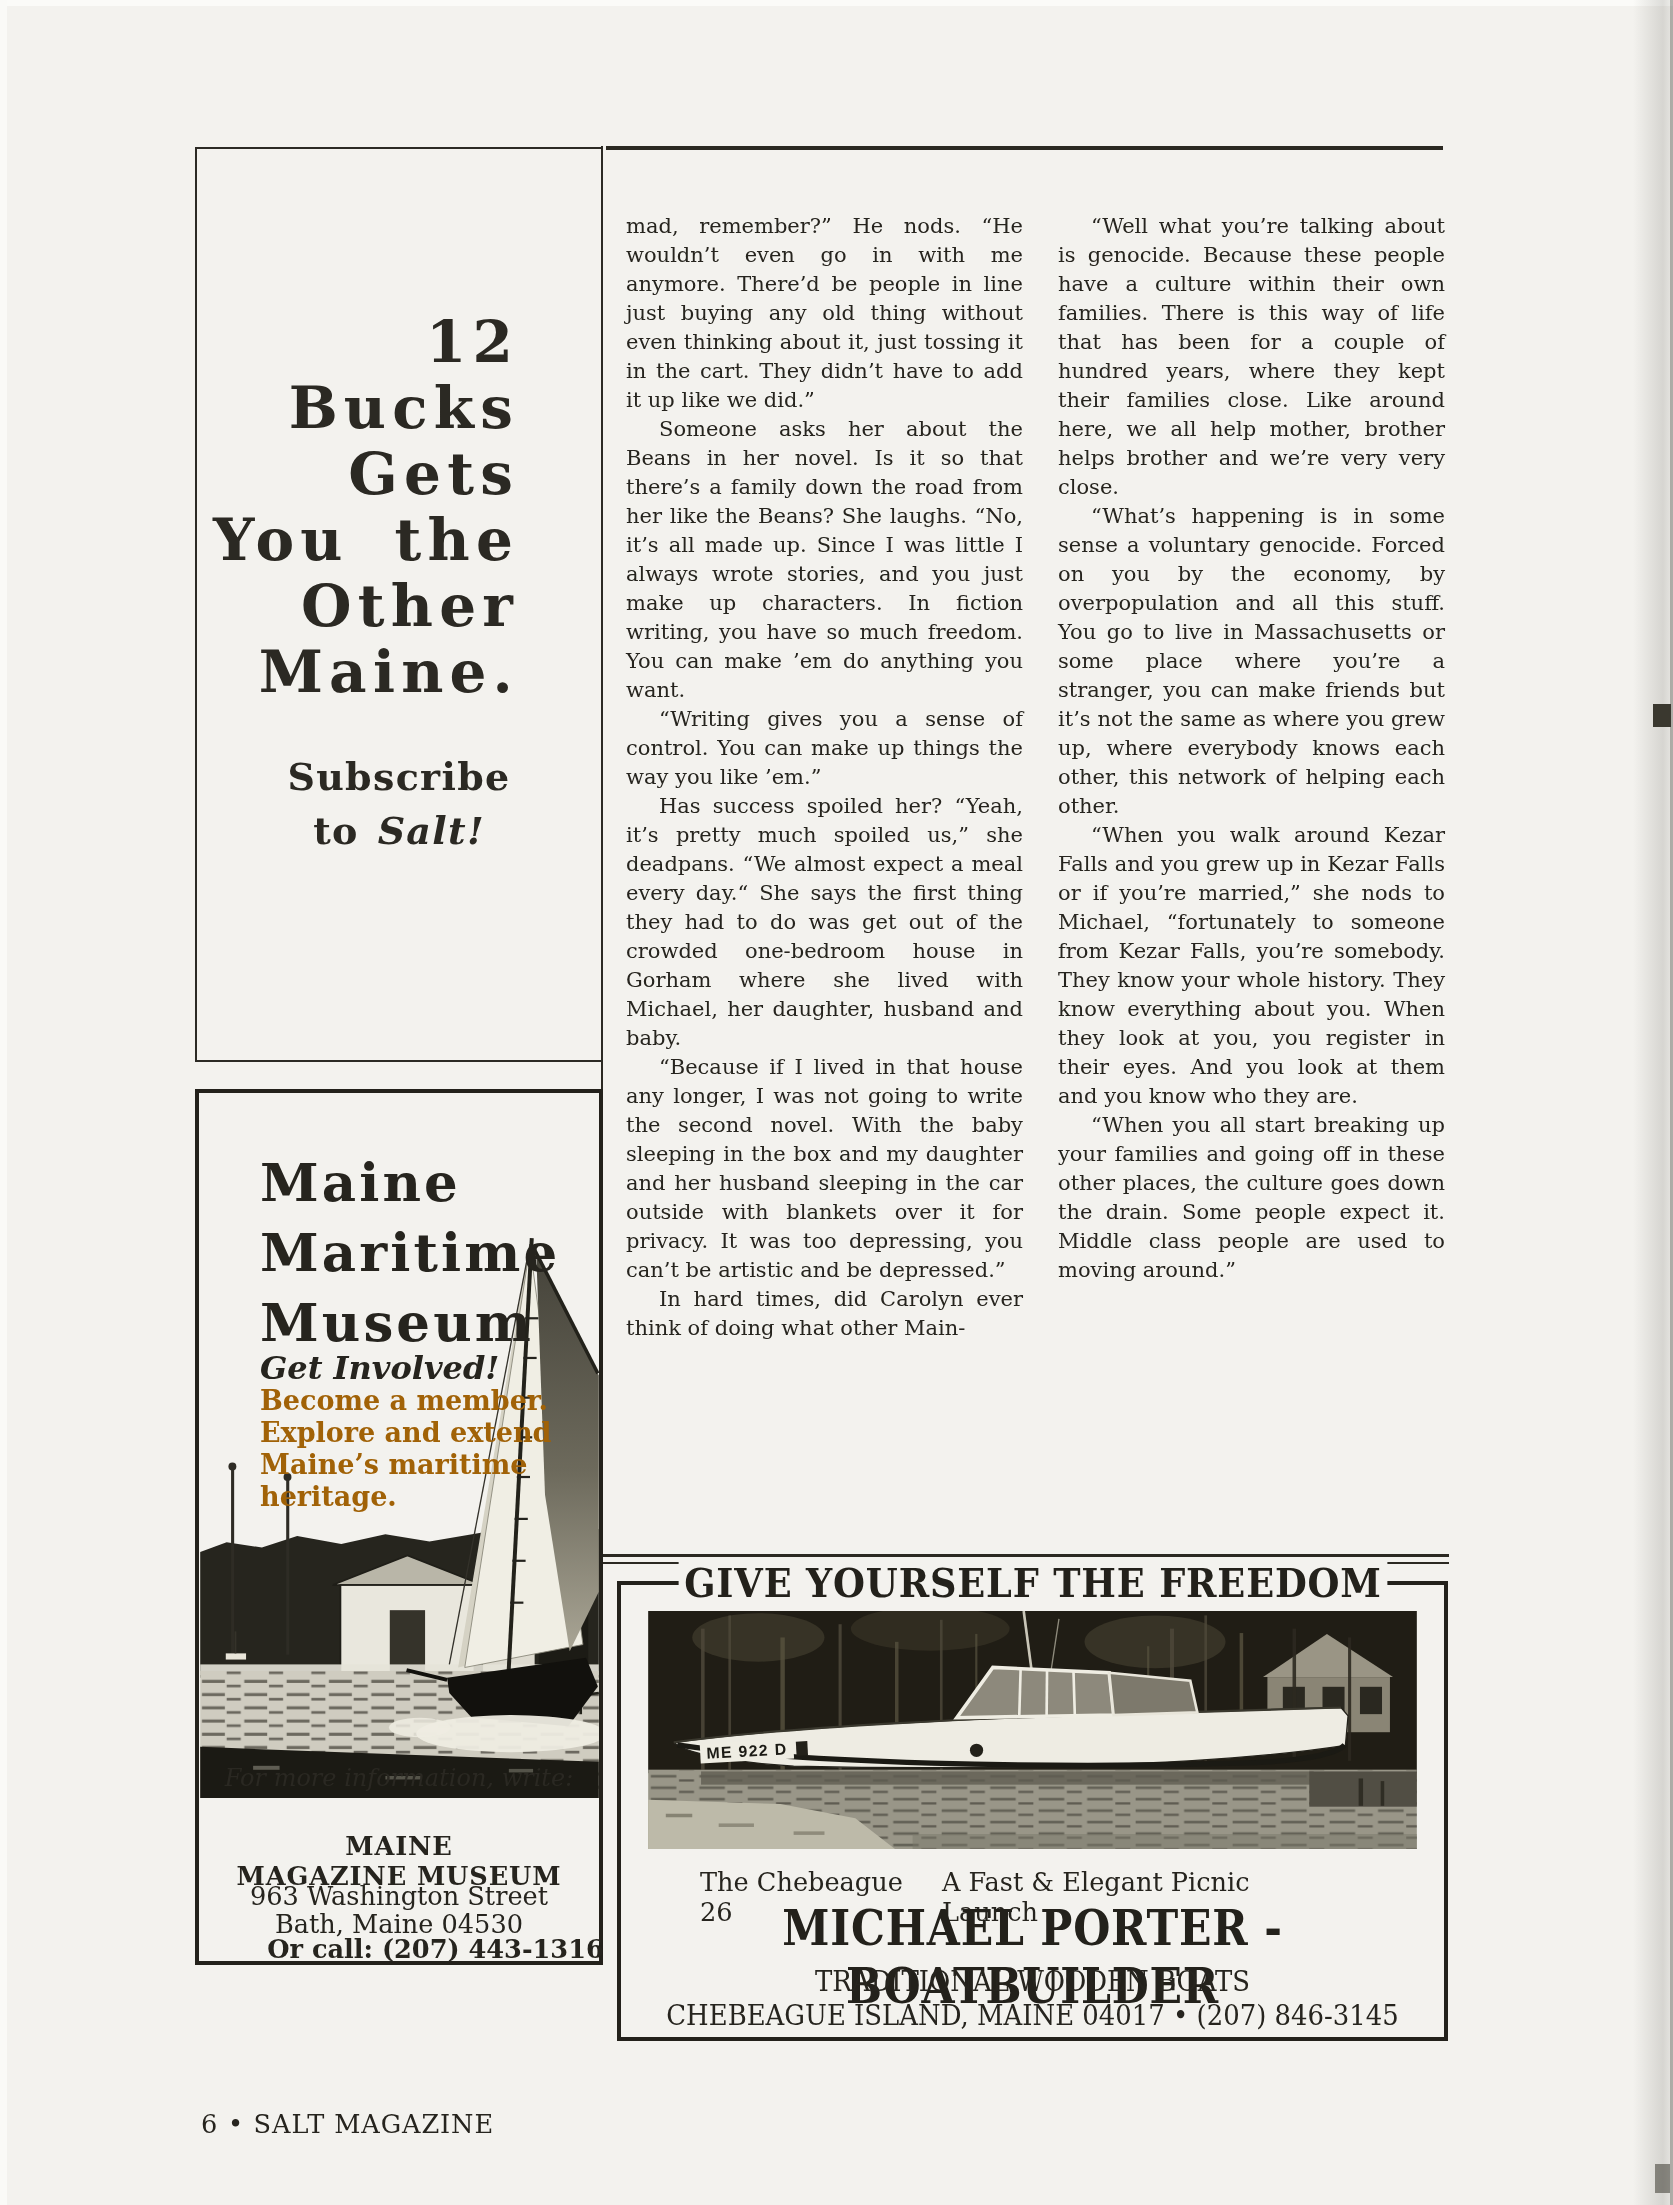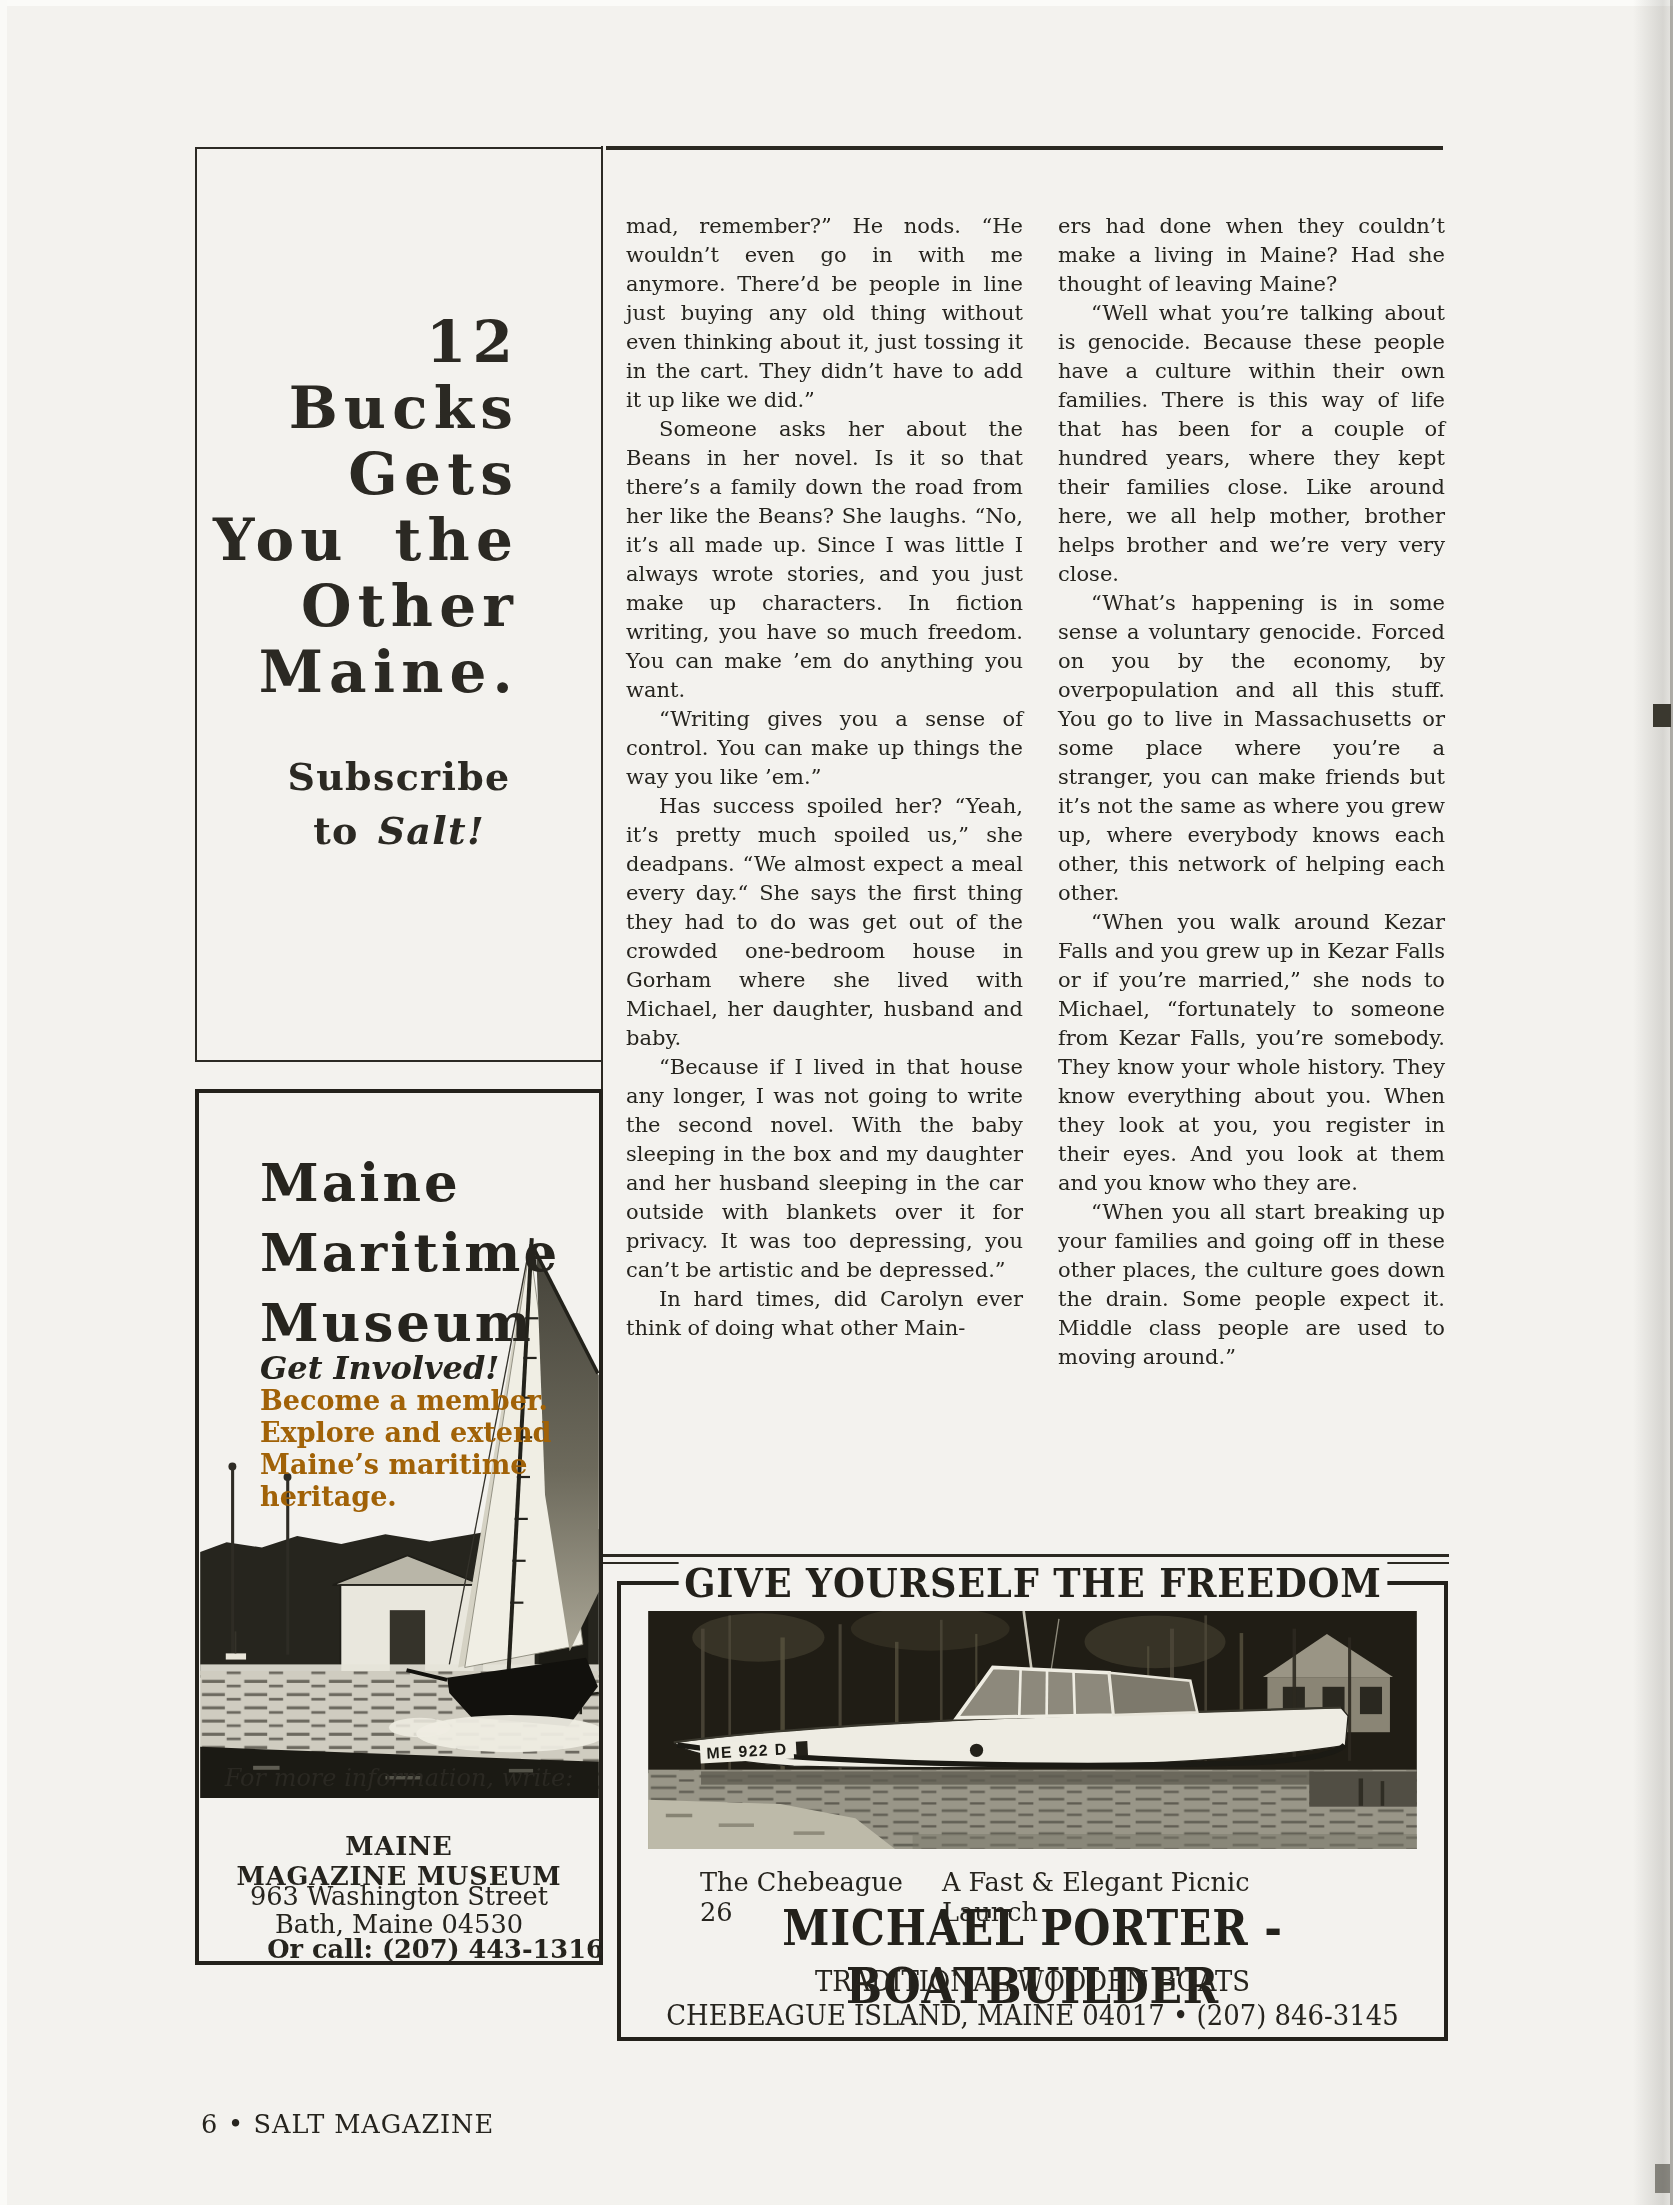--- a/index.html
+++ b/index.html
@@ -188,21 +188,20 @@
 
 <div class="abs col col1">
   <p class="par">mad, remember?” He nods. “He wouldn’t even go in with me anymore. There’d be people in line just buying any old thing without even thinking about it, just tossing it in the cart. They didn’t have to add it up like we did.”</p>
   <p class="par indent">Someone asks her about the Beans in her novel. Is it so that there’s a family down the road from her like the Beans? She laughs. “No, it’s all made up. Since I was little I always wrote stories, and you just make up characters. In fiction writing, you have so much freedom. You can make ’em do anything you want.</p>
   <p class="par indent">“Writing gives you a sense of control. You can make up things the way you like ’em.”</p>
   <p class="par indent">Has success spoiled her? “Yeah, it’s pretty much spoiled us,” she deadpans. “We almost expect a meal every day.“ She says the first thing they had to do was get out of the crowded one-bedroom house in Gorham where she lived with Michael, her daughter, husband and baby.</p>
   <p class="par indent">“Because if I lived in that house any longer, I was not going to write the second novel. With the baby sleeping in the box and my daughter and her husband sleeping in the car outside with blankets over it for privacy. It was too depressing, you can’t be artistic and be depressed.”</p>
   <p class="par indent">In hard times, did Carolyn ever think of doing what other Main-</p>
 </div>
 <div class="abs col col2">
-  <p class="par">ers had done when they couldn’t make a living in Maine? Had she thought of leaving Maine?</p>
   <p class="par indent">“Well what you’re talking about is genocide. Because these people have a culture within their own families. There is this way of life that has been for a couple of hundred years, where they kept their families close. Like around here, we all help mother, brother helps brother and we’re very very close.</p>
   <p class="par indent">“What’s happening is in some sense a voluntary genocide. Forced on you by the economy, by overpopulation and all this stuff. You go to live in Massachusetts or some place where you’re a stranger, you can make friends but it’s not the same as where you grew up, where everybody knows each other, this network of helping each other.</p>
   <p class="par indent">“When you walk around Kezar Falls and you grew up in Kezar Falls or if you’re married,” she nods to Michael, “fortunately to someone from Kezar Falls, you’re somebody. They know your whole history. They know everything about you. When they look at you, you register in their eyes. And you look at them and you know who they are.</p>
   <p class="par indent">“When you all start breaking up your families and going off in these other places, the culture goes down the drain. Some people expect it. Middle class people are used to moving around.”</p>
 </div>
 
 <div class="abs boat-box"></div>
 <div class="abs boat-header">GIVE YOURSELF THE FREEDOM OF THE COAST</div>
 
 <svg class="abs boat-photo" viewBox="0 0 1744 540">

